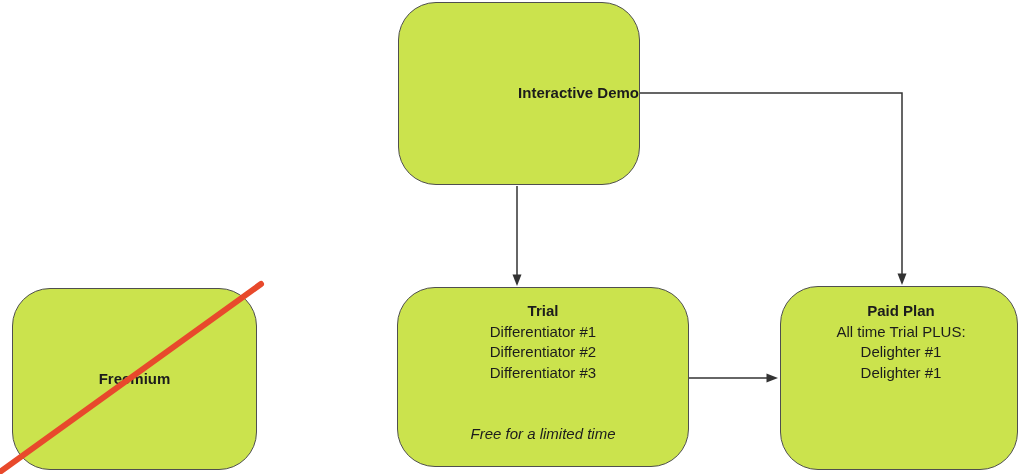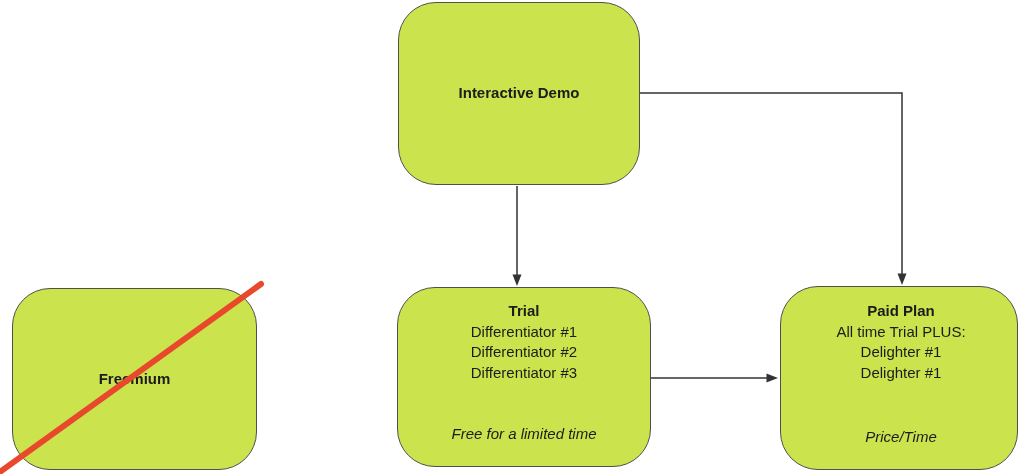--- a/index.html
+++ b/index.html
@@ -31,23 +31,23 @@
     box-sizing: border-box;
     border: 1px solid #4f4f4f;
     border-radius: 38px;
     color: #1c1c1c;
     font-size: 15px;
     line-height: 1.38;
     text-align: center;
     display: flex;
     flex-direction: column;
   }
-  .node-demo   { left: 398px; top: 2px;   width: 242px; height: 183px; justify-content: center; }
+  .node-demo   { left: 398px; top: 2px;   width: 242px; height: 183px; justify-content: center; align-items: flex-end; }
   .node-freemium { left: 12px; top: 288px; width: 245px; height: 182px; justify-content: center; }
-  .node-trial  { left: 397px; top: 287px; width: 254px; height: 180px; padding: 13px 12px 21px 12px; }
+  .node-trial  { left: 397px; top: 287px; width: 292px; height: 180px; padding: 13px 12px 21px 12px; }
   .node-paid   { left: 780px; top: 286px; width: 238px; height: 184px; padding: 14px 12px 21px 16px; }
   .node-title  { font-weight: 700; }
   .node-footnote {
     margin-top: auto;
     font-style: italic;
   }
 </style>
 </head>
 <body>
 
@@ -85,20 +85,19 @@
     <div class="node-line">Differentiator #2</div>
     <div class="node-line">Differentiator #3</div>
     <div class="node-footnote">Free for a limited time</div>
   </div>
 
   <div class="node node-paid" style="background-color: rgb(203, 227, 77);">
     <div class="node-title">Paid Plan</div>
     <div class="node-line">All time Trial PLUS:</div>
     <div class="node-line">Delighter #1</div>
     <div class="node-line">Delighter #1</div>
-    <div class="node-footnote">Price/Time</div>
   </div>
 
   <svg class="connectors" width="1024" height="474" viewBox="0 0 1024 474">
     <line x1="-3" y1="474" x2="261" y2="284" stroke-width="6" stroke-linecap="round" stroke="#e8492c"></line>
   </svg>
 
 </div>
 
 </body></html>

